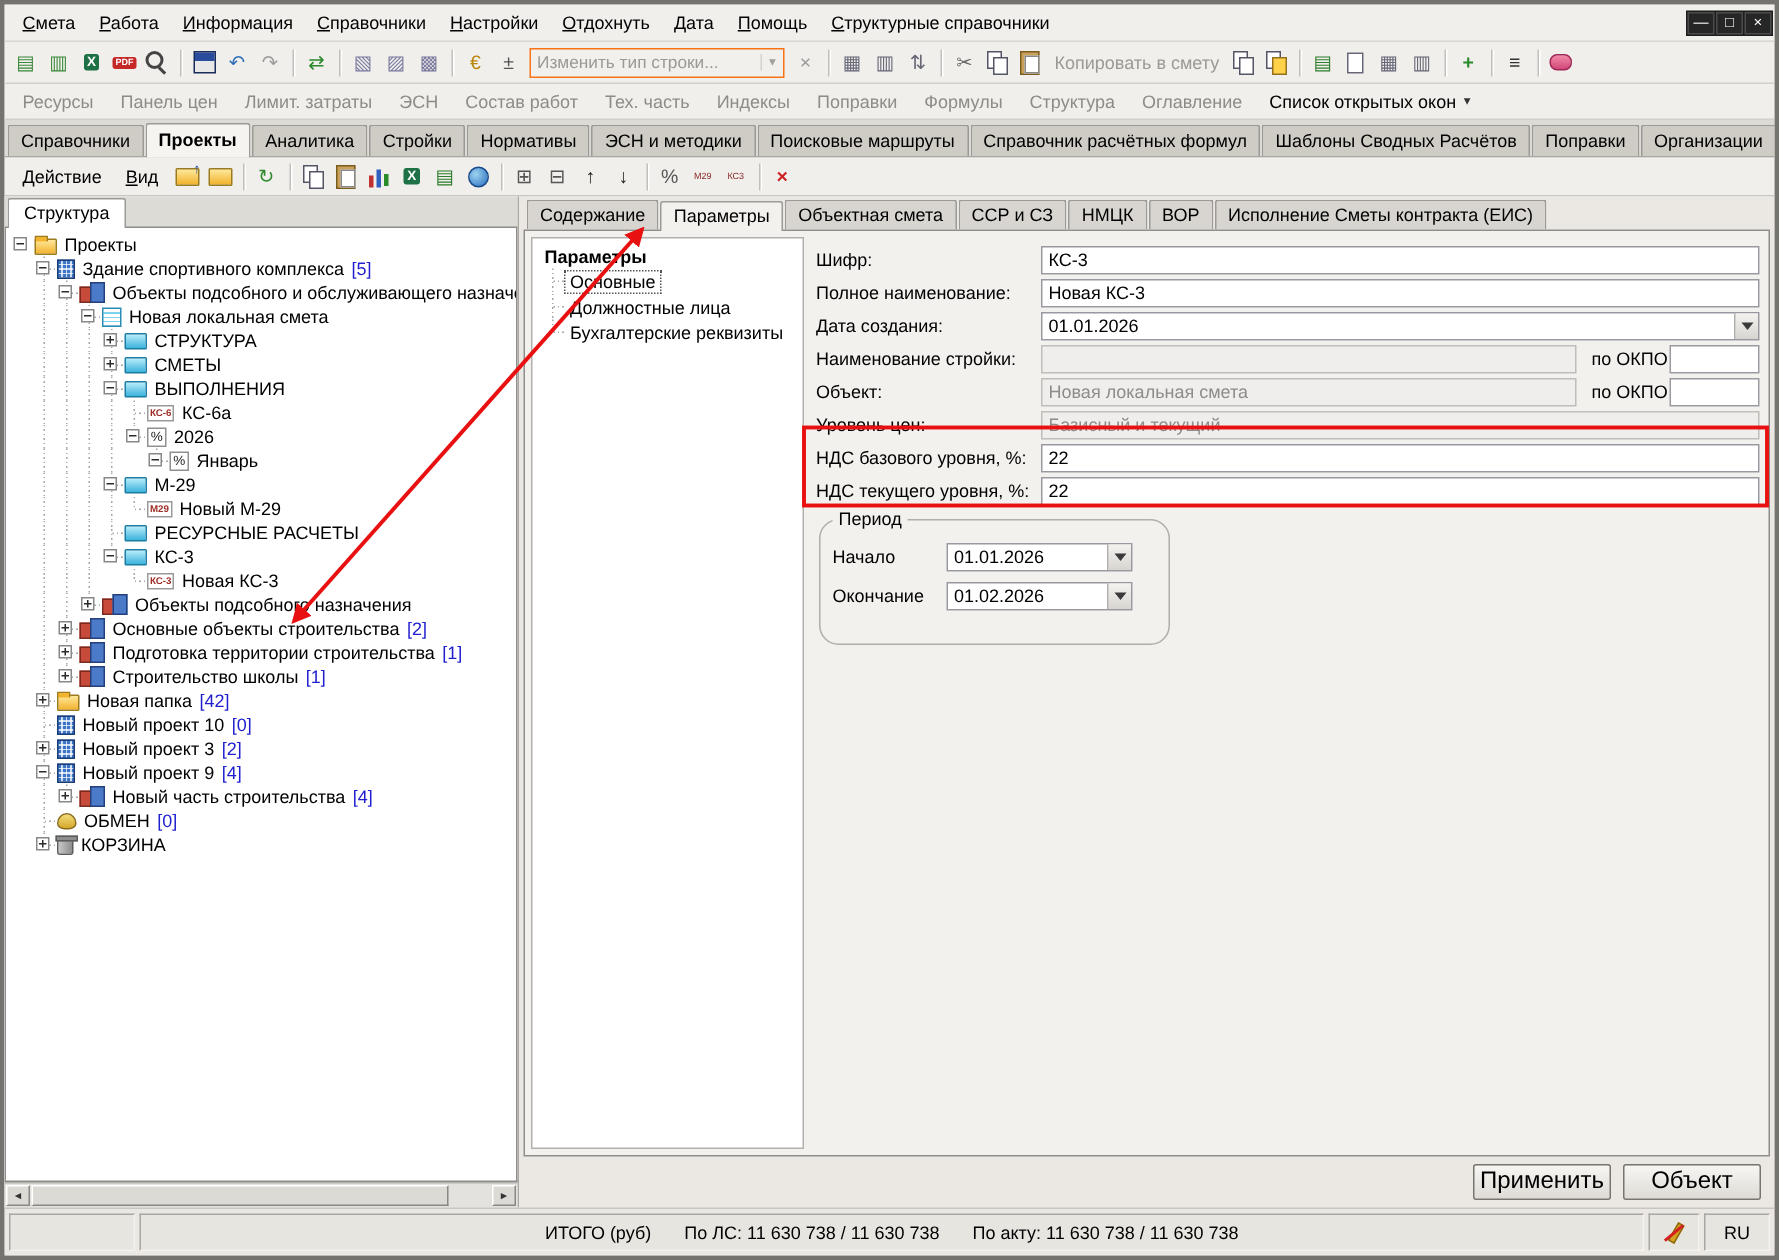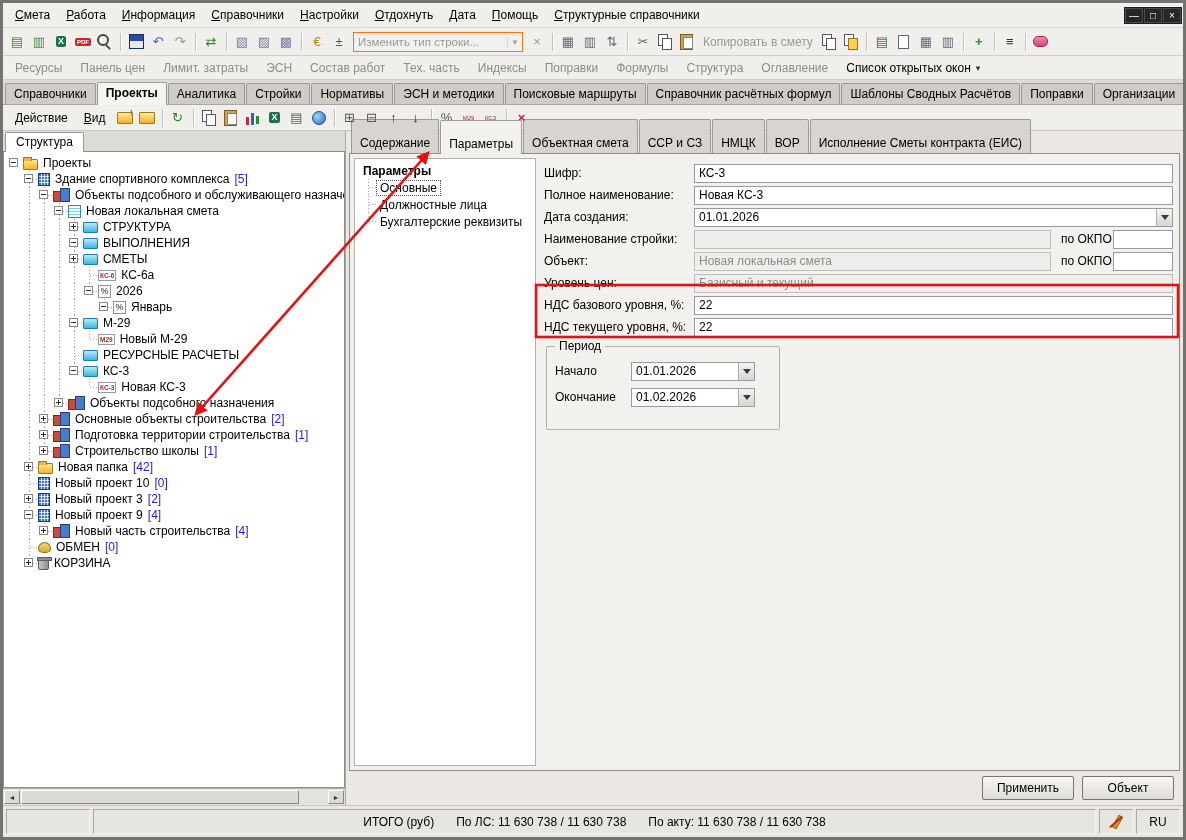--- a/index.html
+++ b/index.html
@@ -84,47 +84,47 @@
 .ti-trash::before{content:"";position:absolute;left:-2px;top:-2px;width:13px;height:2px;background:#8e8e8e;border:1px solid #5c5c5c}
 .tlabel-text{padding:0 2px}
 .badge{color:#1f1fd0;margin-left:3px}
 .hscroll{height:17px;background:#e4e2de;border-top:1px solid #b4b2ae;display:flex;align-items:center;padding:1px}
 .sbtn{width:16px;height:14px;background:#dcdad5;border:1px solid;border-color:#fff #8a8884 #8a8884 #fff;font-size:7px;display:flex;align-items:center;justify-content:center;color:#333;flex:none}
 .sthumb{width:278px;height:14px;background:#dcdad5;border:1px solid;border-color:#fff #8a8884 #8a8884 #fff;margin-left:1px;flex:none}
 .sgap{flex:1}
 
 .right-panel{flex:1;display:flex;flex-direction:column;min-width:0;padding:0 3px}
 .rtabs{height:22px;display:flex;align-items:flex-end;padding-left:2px;background:#ebe8e3}
-.rtab{padding:16px 8px 3px;border:1px solid #9c9a96;border-bottom:none;background:#d8d5d0;margin-right:1px;border-radius:2px 2px 0 0;white-space:nowrap}
+.rtab{padding:2px 8px 3px;border:1px solid #9c9a96;border-bottom:none;background:#d8d5d0;margin-right:1px;border-radius:2px 2px 0 0;white-space:nowrap}
 .rtab.active{background:#f3f1ee;margin-bottom:-1px;position:relative;z-index:2}
 .rcontent{flex:1;position:relative;border:1px solid #8f8d89;background:#f3f1ee;min-height:0}
 .ptree{position:absolute;left:4px;top:4px;bottom:4px;width:182px;background:#fff;border:1px solid #b2b0ac;padding:4px 2px 0 6px;overflow:hidden}
 .ptree-root{font-weight:bold;padding:1px 2px;white-space:nowrap}
 .prow{display:flex;align-items:center;height:17px;white-space:nowrap}
 .prow .tcell{height:17px}
 .plabel{padding:0 3px;border:1px dotted transparent}
 .plabel.sel{border-color:#555}
 .form{position:absolute;left:194px;top:8px;right:6px;bottom:4px}
 .frow{display:flex;align-items:center;height:22px}
 .flabel{width:150px;flex:none;white-space:nowrap;overflow:hidden}
 .inp{height:19px;border:1px solid #9a98a0;background:#fff;display:flex;align-items:center;padding:0 4px;flex:1;min-width:0}
 .inp .val{white-space:nowrap;overflow:hidden}
 .inp.dis{background:#efeeec;color:#8e8c88;border-color:#c0beba}
 .inp.combo{padding-right:0}
 .cbtn{margin-left:auto;width:16px;height:17px;background:linear-gradient(#f4f3f0,#d8d5d0);border-left:1px solid #b0aeaa;display:flex;align-items:flex-start;justify-content:center;flex:none}
 .cbtn::before{content:"";border:4px solid transparent;border-top:5px solid #3a3a3a;margin-top:6px}
 .suflab{flex:none;margin-left:10px;width:52px}
 .inp.suf{flex:none;width:60px}
-.groupbox{position:relative;width:234px;height:84px;border:1px solid #b0aeaa;border-radius:2px;margin:8px 0 0 2px;padding:10px 8px 0}
+.groupbox{position:relative;width:234px;height:84px;border:1px solid #b0aeaa;border-radius:13px;margin:8px 0 0 2px;padding:10px 8px 0}
 .gb-legend{position:absolute;top:-8px;left:8px;background:#f3f1ee;padding:0 4px}
 .gb-row{display:flex;align-items:center;height:24px;margin-top:2px}
 .gb-label{width:76px;flex:none}
 .gbcombo{flex:none;width:124px}
 .btnrow{height:34px;display:flex;align-items:center;justify-content:flex-end;gap:8px;padding-right:6px;background:#ebe8e3}
-.btn{width:92px;height:24px;background:linear-gradient(#f7f6f3,#dedbd5);border:1px solid #77756d;border-radius:2px;font-family:"Liberation Sans","DejaVu Sans",sans-serif;font-size:12px}
+.btn{width:92px;height:24px;background:linear-gradient(#f7f6f3,#dedbd5);border:1px solid #77756d;border-radius:2px;font-family:"Liberation Sans","DejaVu Sans",sans-serif;font-size:16px}
 
 .statusbar{height:32px;display:flex;align-items:stretch;gap:3px;padding:3px;background:#ebe8e3;border-top:1px solid #c8c6c2}
 .scell{border:1px solid;border-color:#a9a7a3 #f4f2ee #f4f2ee #a9a7a3;background:#e7e5e0;display:flex;align-items:center}
 .s1{width:84px}
 .s2{flex:1;justify-content:center;gap:22px;white-space:nowrap}
 .s3{width:34px;justify-content:center}
 .s4{width:44px;justify-content:center}
 .pencil{width:16px;height:16px;position:relative}
 .pencil::before{content:"";position:absolute;left:7px;top:1px;width:3px;height:12px;background:#d8a020;border:1px solid #8a6a10;transform:rotate(30deg)}
 .pencil::after{content:"";position:absolute;left:0;top:7px;width:16px;height:2px;background:#d42020;transform:rotate(-40deg)}
@@ -374,35 +374,35 @@
             </div>
             <div class="ti ti-sect"></div>
             <span class="tlabel-text">СТРУКТУРА</span>
           </div>
           <div class="trow">
             <div class="tcell"></div>
             <div class="tcell gv"></div>
             <div class="tcell gv"></div>
             <div class="tcell gv"></div>
             <div class="tcell conn cv-full">
+              <div class="exp plus"></div>
+            </div>
+            <div class="ti ti-sect"></div>
+            <span class="tlabel-text">СМЕТЫ</span>
+          </div>
+          <div class="trow">
+            <div class="tcell"></div>
+            <div class="tcell gv"></div>
+            <div class="tcell gv"></div>
+            <div class="tcell gv"></div>
+            <div class="tcell conn cv-full">
               <div class="exp"></div>
             </div>
             <div class="ti ti-sect"></div>
             <span class="tlabel-text">ВЫПОЛНЕНИЯ</span>
-          </div>
-          <div class="trow">
-            <div class="tcell"></div>
-            <div class="tcell gv"></div>
-            <div class="tcell gv"></div>
-            <div class="tcell gv"></div>
-            <div class="tcell conn cv-full">
-              <div class="exp plus"></div>
-            </div>
-            <div class="ti ti-sect"></div>
-            <span class="tlabel-text">СМЕТЫ</span>
           </div>
           <div class="trow">
             <div class="tcell"></div>
             <div class="tcell gv"></div>
             <div class="tcell gv"></div>
             <div class="tcell gv"></div>
             <div class="tcell gv"></div>
             <div class="tcell conn cv-full"></div>
             <div class="ti ti-lab">КС-6</div>
             <span class="tlabel-text">КС-6а</span>

